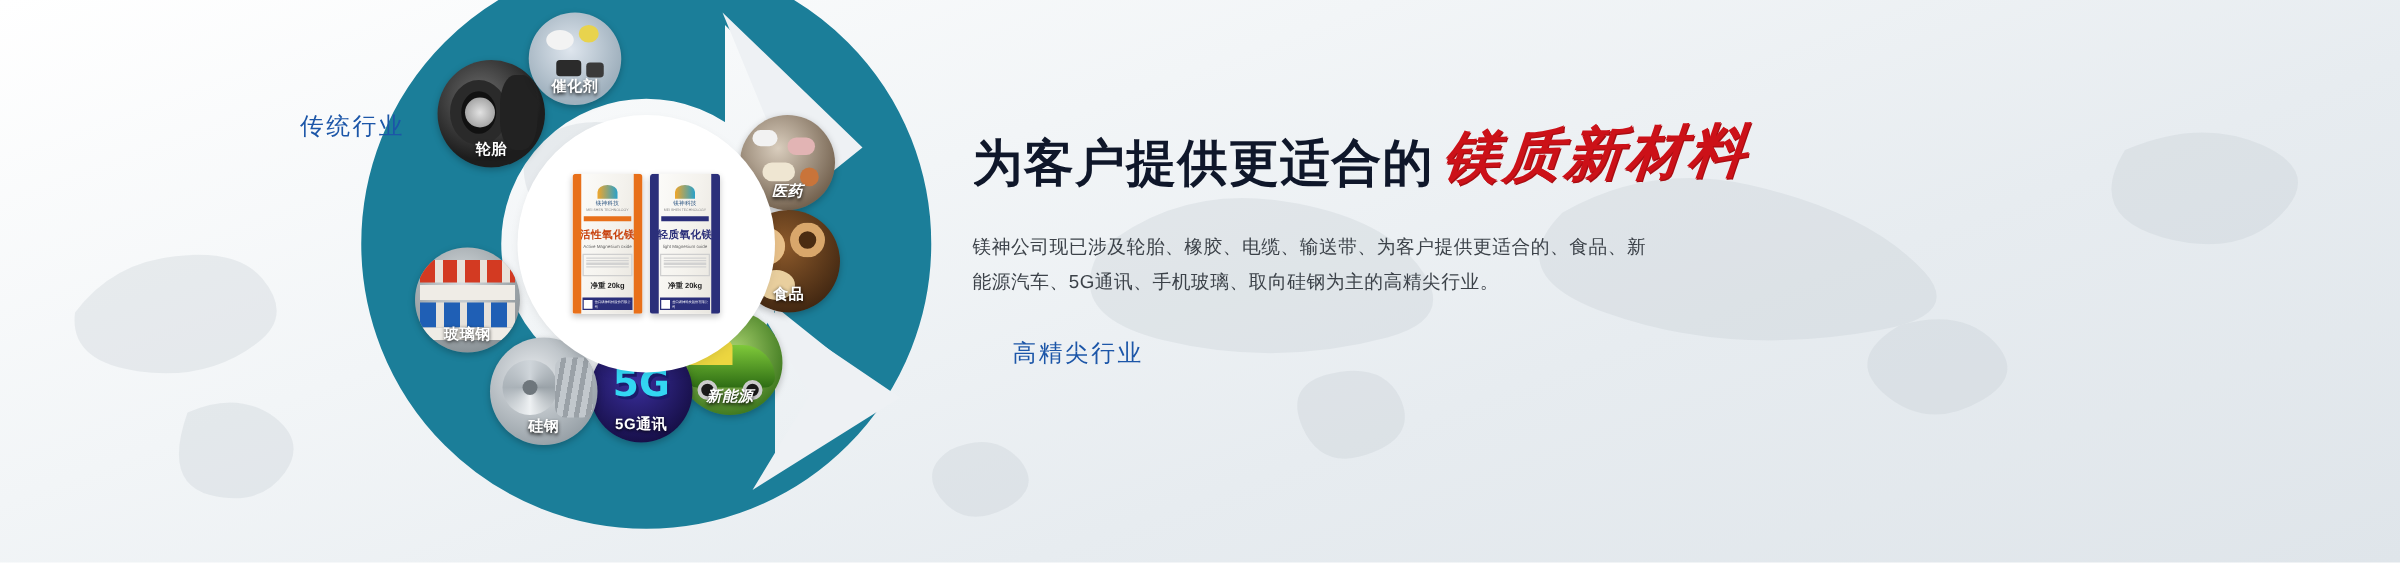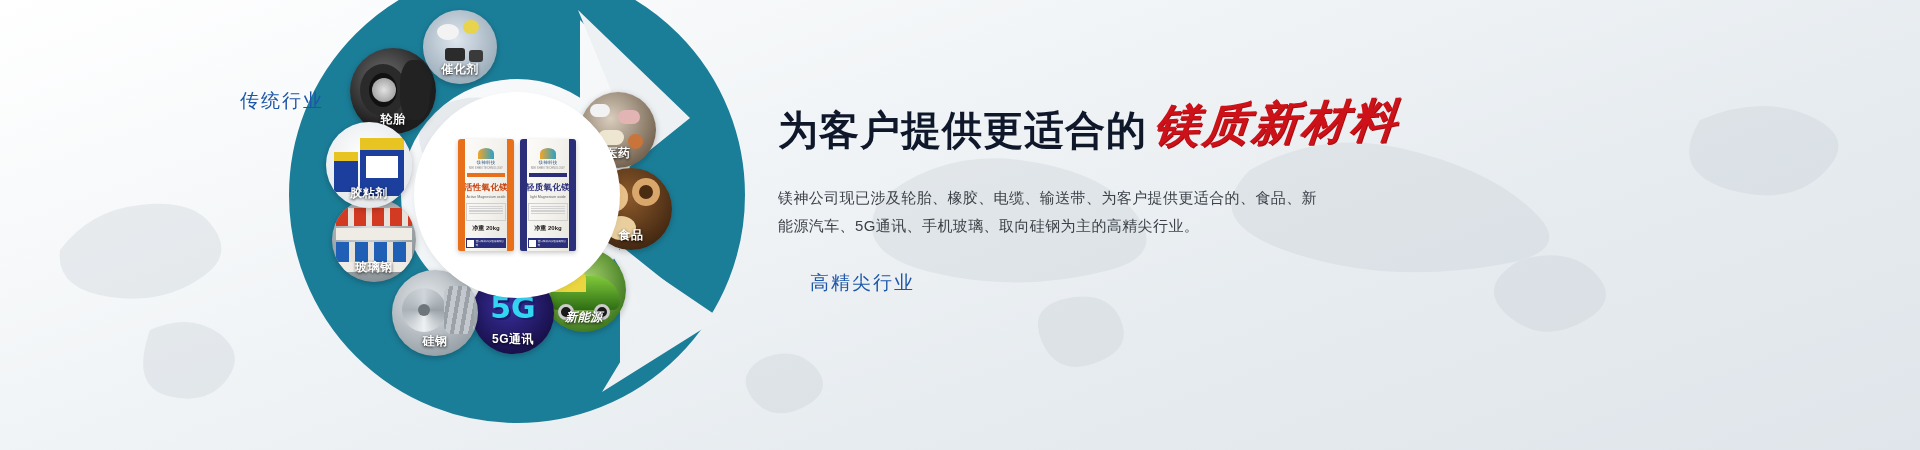--- a/index.html
+++ b/index.html
@@ -132,22 +132,22 @@
   <div class="bubble" style="left:273px; top:10px; width:74px; height:74px;
               background:radial-gradient(circle at 45% 40%,#dfe6ee,#9fb0bd 70%);">
     <div style="position:absolute;left:14px;top:14px;width:22px;height:16px;border-radius:50%;background:#f3f3f3;"></div>
     <div style="position:absolute;left:40px;top:10px;width:16px;height:14px;border-radius:50%;background:#e8d34d;"></div>
     <div style="position:absolute;left:22px;top:38px;width:20px;height:13px;border-radius:3px;background:#2b2b2b;"></div>
     <div style="position:absolute;left:46px;top:40px;width:14px;height:12px;border-radius:3px;background:#3a3a3a;"></div>
     <div class="cap">催化剂</div>
   </div>
 
 
-  <div class="bubble" style="left:430px; top:92px; width:76px; height:76px;
-              background:radial-gradient(circle at 40% 35%,#d9cdbd,#6e5c49 80%);">
+  <div class="bubble" style="left:442px; top:92px; width:76px; height:76px;
+              background:radial-gradient(circle at 40% 35%,#d9cdbd,#6e5c49 80%);font-style:italic;">
     <div style="position:absolute;left:10px;top:12px;width:20px;height:13px;border-radius:7px;background:#f2f2f2;"></div>
     <div style="position:absolute;left:38px;top:18px;width:22px;height:14px;border-radius:7px;background:#e2b4b4;"></div>
     <div style="position:absolute;left:18px;top:38px;width:26px;height:15px;border-radius:8px;background:#efe6d2;"></div>
     <div style="position:absolute;left:48px;top:42px;width:15px;height:15px;border-radius:50%;background:#c9743a;"></div>
     <div class="cap">医药</div>
   </div>
 
   <div class="bubble" style="left:440px; top:168px; width:82px; height:82px;
               background:radial-gradient(circle at 45% 35%,#8d5a2b,#3a220f 85%);">
     <div style="position:absolute;left:8px;top:14px;width:30px;height:30px;border-radius:50%;background:#c98b4a;box-shadow:inset 0 0 0 8px #e8c089;"></div>
@@ -181,27 +181,20 @@
   </div>
 
   <div class="bubble" style="left:242px; top:270px; width:86px; height:86px;
               background:radial-gradient(circle at 40% 35%,#e6e9ec,#8e989f 85%);">
     <div style="position:absolute;left:10px;top:18px;width:44px;height:44px;border-radius:50%;background:conic-gradient(#cfd5da,#9aa2a8,#eef1f3,#aab2b8,#cfd5da);"></div>
     <div style="position:absolute;left:26px;top:34px;width:12px;height:12px;border-radius:50%;background:#6e767c;"></div>
     <div style="position:absolute;left:52px;top:16px;width:30px;height:48px;border-radius:8px;background:repeating-linear-gradient(100deg,#c2c8cd 0 5px,#9aa1a7 5px 9px);"></div>
     <div class="cap">硅钢</div>
   </div>
 
-  <div class="bubble" style="left:176px; top:122px; width:86px; height:86px;
-              background:radial-gradient(circle at 45% 40%,#ffffff,#dfe4e8 90%);">
-    <div style="position:absolute;left:8px;top:30px;width:24px;height:40px;background:#1c3f9e;border-top:9px solid #e8c422;"></div>
-    <div style="position:absolute;left:34px;top:16px;width:44px;height:58px;background:#1c3f9e;border-top:12px solid #e8c422;"></div>
-    <div style="position:absolute;left:40px;top:34px;width:32px;height:22px;background:#fff;"></div>
-    <div class="cap">胶粘剂</div>
-  </div>
 
   <div id="center-disc">
 
     <div class="bag orange">
       <span class="stripe-l"></span>
       <span class="stripe-r"></span>
       <span class="logo"></span>
       <span class="brand">镁神科技</span>
       <span class="sub">MEI SHEN TECHNOLOGY</span>
       <span class="tag"></span>

